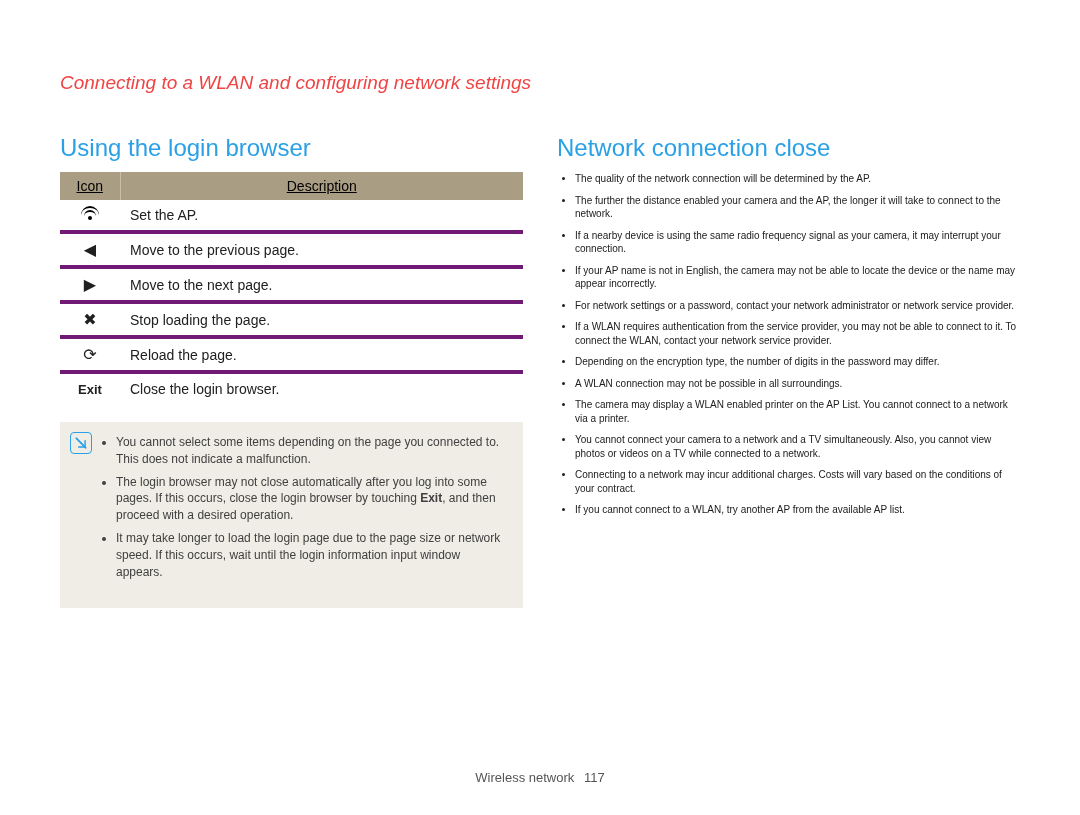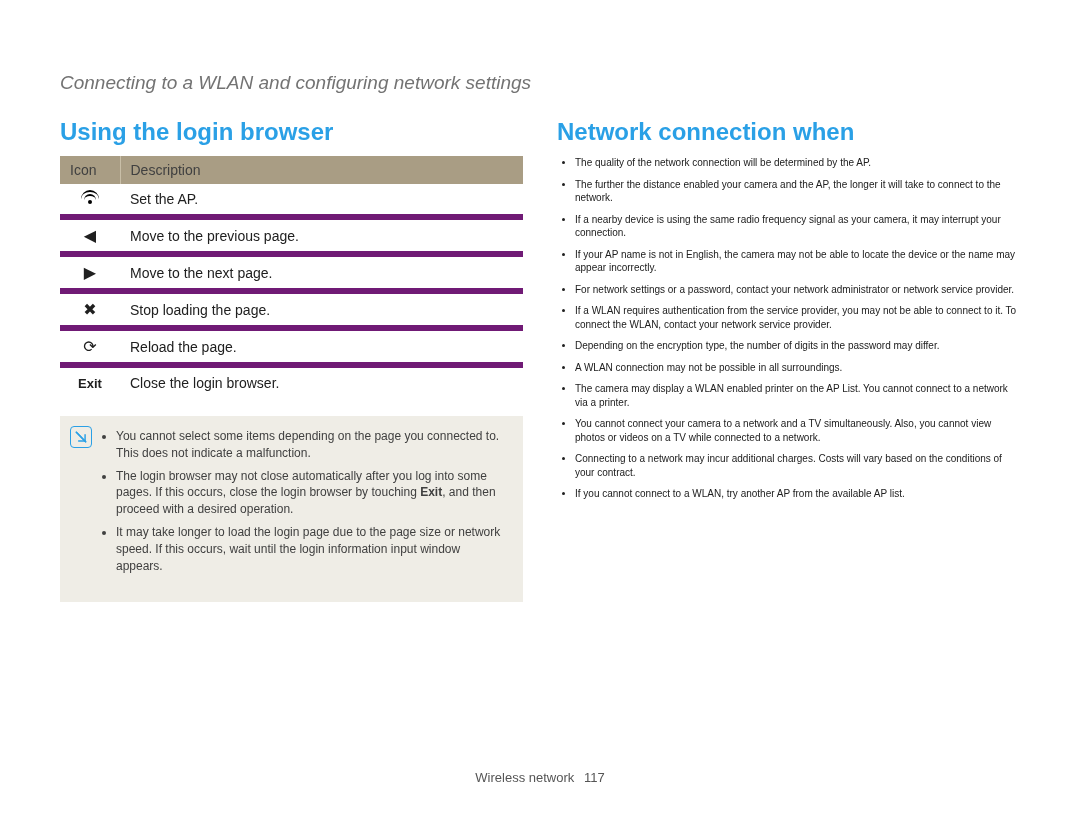--- a/index.html
+++ b/index.html
@@ -9,65 +9,66 @@
     width: 1080px;
     height: 815px;
     position: relative;
     color: #202020;
   }
   .page {
     padding: 72px 60px 0 60px;
   }
   .top-header {
     font-style: italic;
-    color: #737373;
+    color: #ef4444;
     font-size: 19px;
     font-weight: 400;
-    margin-bottom: 24px;
+    margin-bottom: 40px;
   }
   .columns {
     display: flex;
     gap: 34px;
   }
   .col {
     flex: 1 1 50%;
     min-width: 0;
   }
   h2.section {
     color: #2aa0e6;
-    font-weight: 700;
+    font-weight: 400;
     font-size: 24px;
     margin-bottom: 10px;
   }
   .body-text {
     font-size: 15px;
     line-height: 1.35;
     margin-bottom: 12px;
   }
   table.icon-table {
     border-collapse: collapse;
     width: 100%;
     margin-bottom: 18px;
   }
   table.icon-table th {
     background: #a99d84;
-    color: #404040;
-    text-align: left;
+    color: #000000;
+    text-align: center;
     font-weight: 400;
     font-size: 14px;
     padding: 6px 10px;
+    text-decoration: underline;
   }
   table.icon-table th:first-child {
     width: 60px;
     border-right: 1px solid #c9bfa8;
   }
   table.icon-table td {
     font-size: 14px;
     padding: 6px 10px;
-    border-bottom: 6px solid #701a75;
+    border-bottom: 4px solid #701a75;
     vertical-align: middle;
   }
   table.icon-table tr:last-child td {
     border-bottom: none;
   }
   table.icon-table td.icon-cell {
     text-align: center;
     font-size: 16px;
   }
   .wifi-icon {
@@ -207,21 +208,21 @@
           <li>You cannot select some items depending on the page you connected to. This does not indicate a malfunction.</li>
           <li>
             <span>The login browser may not close automatically after you log into some pages. If this occurs, close the login browser by touching </span><span class="note-exit">Exit</span><span>, and then proceed with a desired operation.</span>
           </li>
           <li>It may take longer to load the login page due to the page size or network speed. If this occurs, wait until the login information input window appears.</li>
         </ul>
       </div>
     </div>
 
     <div class="col">
-      <h2 class="section">Network connection when</h2>
+      <h2 class="section">Network connection close</h2>
       <ul class="tips">
         <li>The quality of the network connection will be determined by the AP.</li>
         <li>The further the distance enabled your camera and the AP, the longer it will take to connect to the network.</li>
         <li>If a nearby device is using the same radio frequency signal as your camera, it may interrupt your connection.</li>
         <li>If your AP name is not in English, the camera may not be able to locate the device or the name may appear incorrectly.</li>
         <li>For network settings or a password, contact your network administrator or network service provider.</li>
         <li>If a WLAN requires authentication from the service provider, you may not be able to connect to it. To connect the WLAN, contact your network service provider.</li>
         <li>Depending on the encryption type, the number of digits in the password may differ.</li>
         <li>A WLAN connection may not be possible in all surroundings.</li>
         <li>The camera may display a WLAN enabled printer on the AP List. You cannot connect to a network via a printer.</li>

